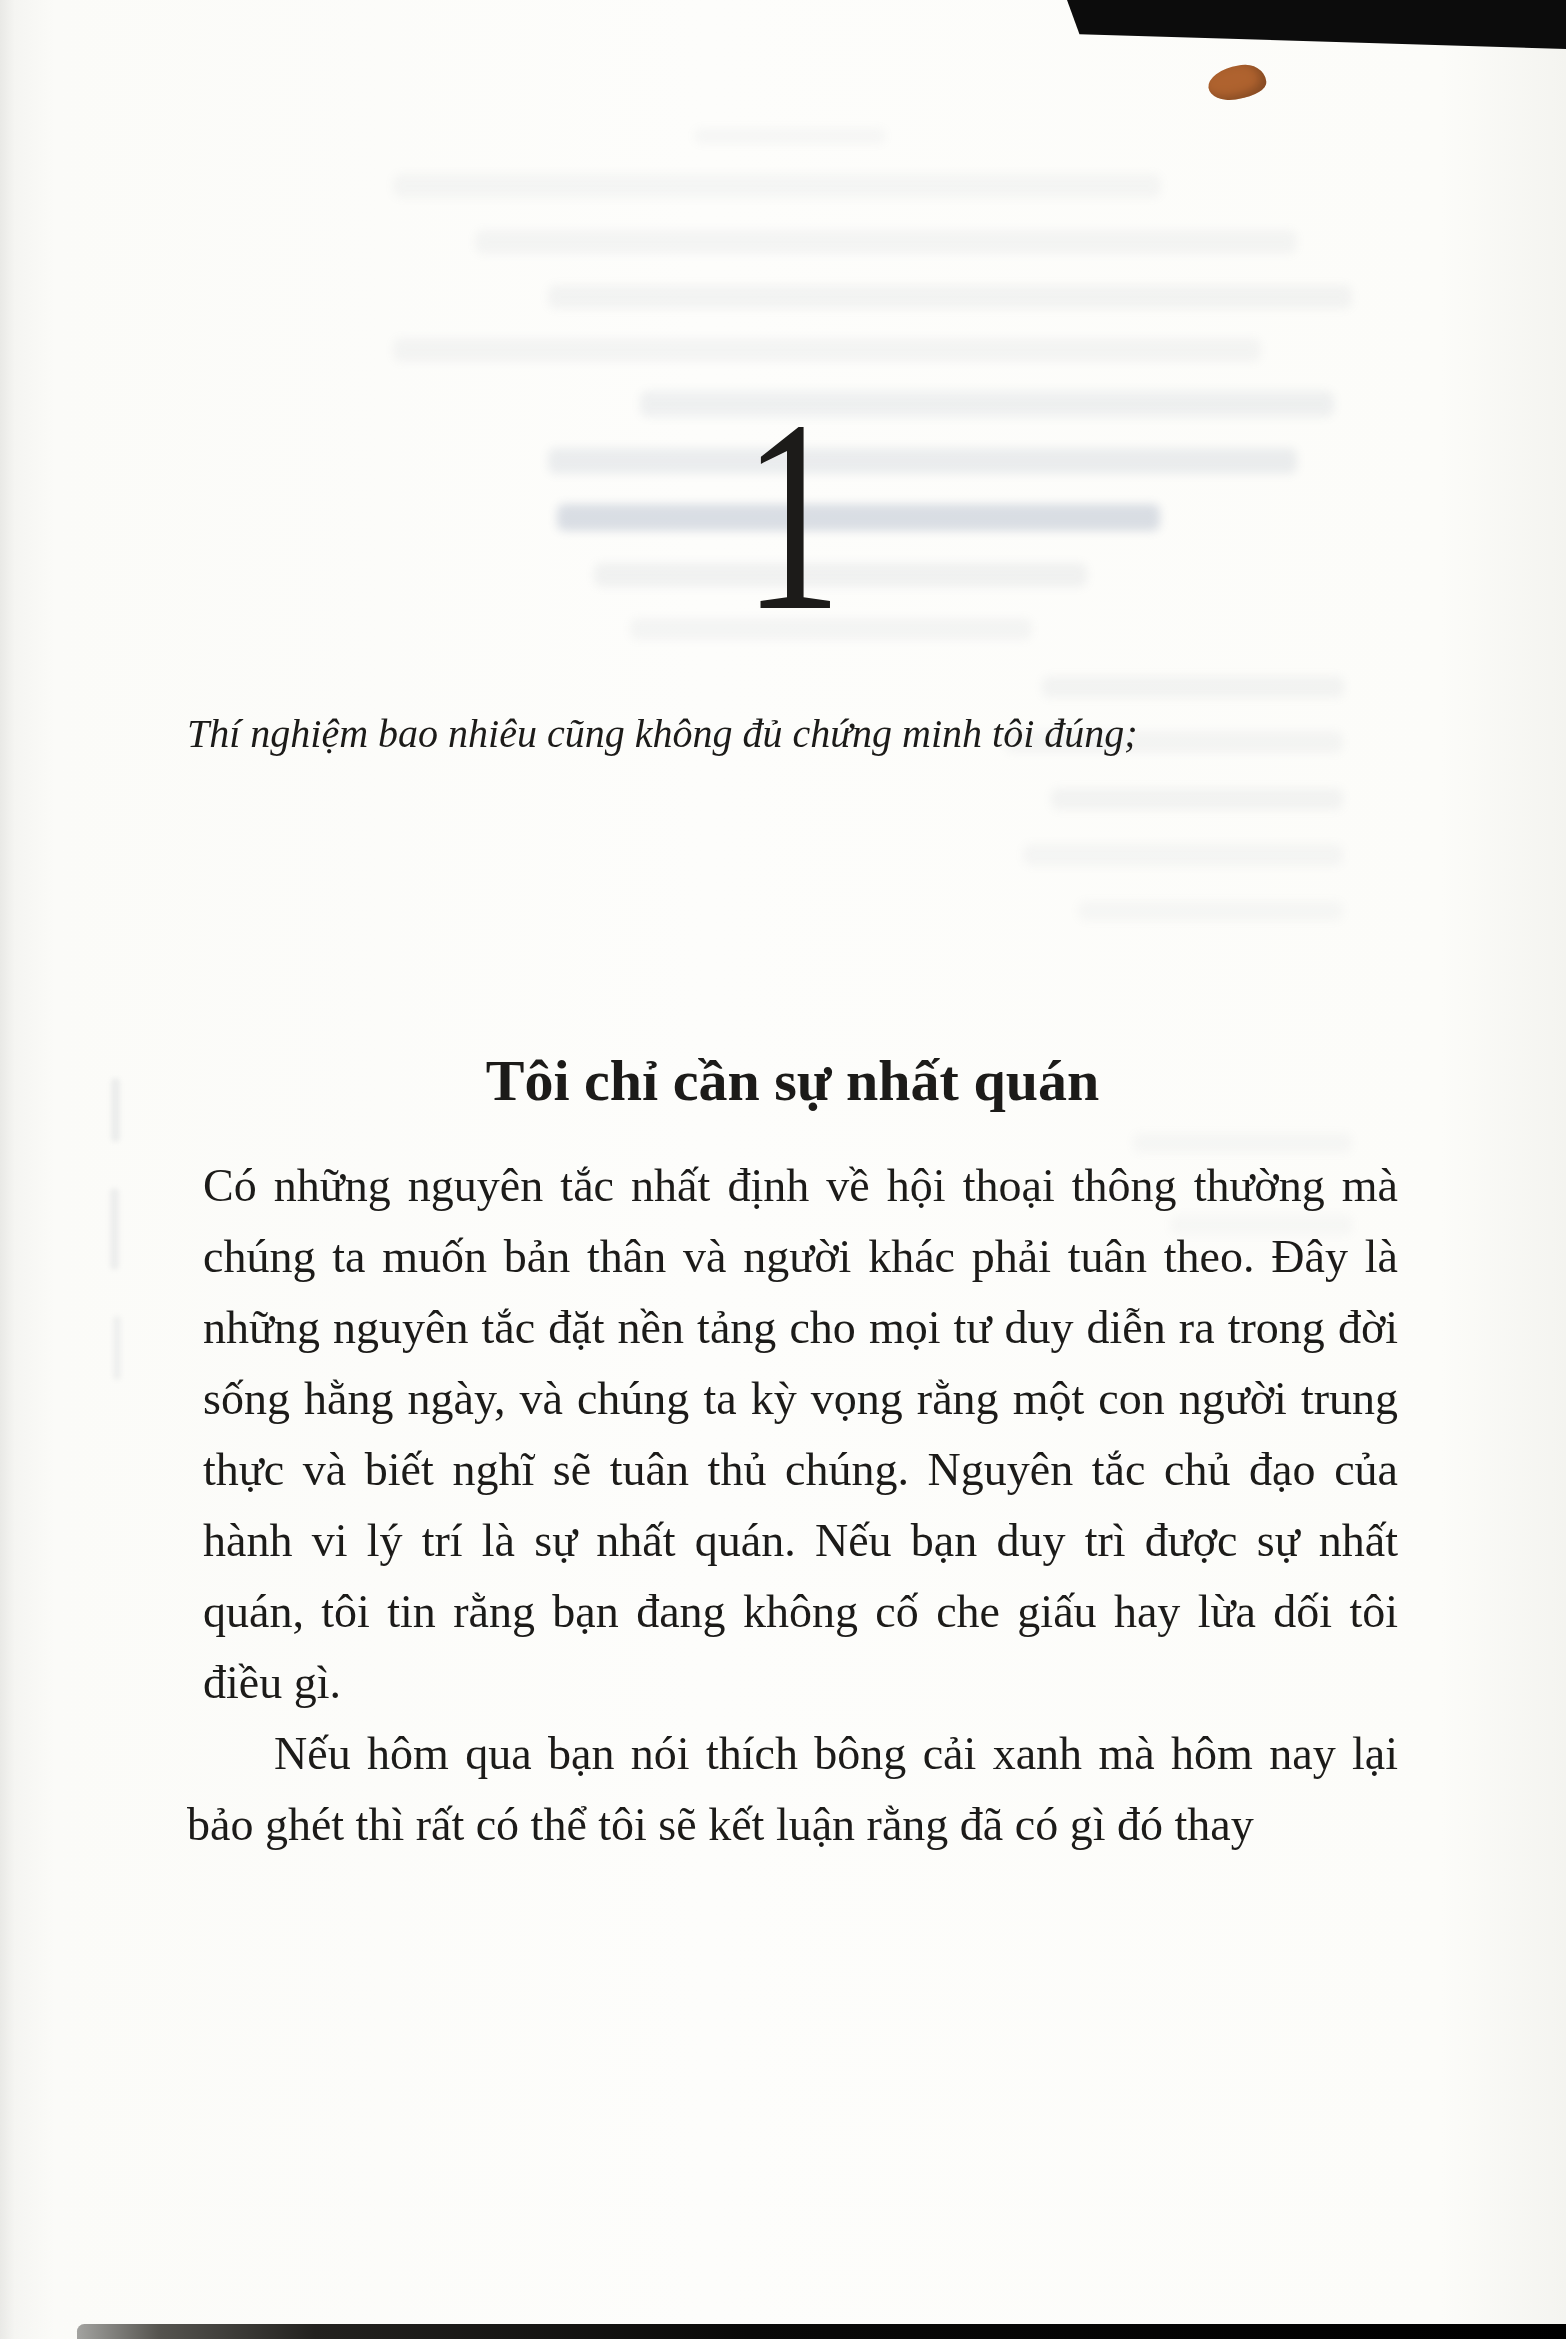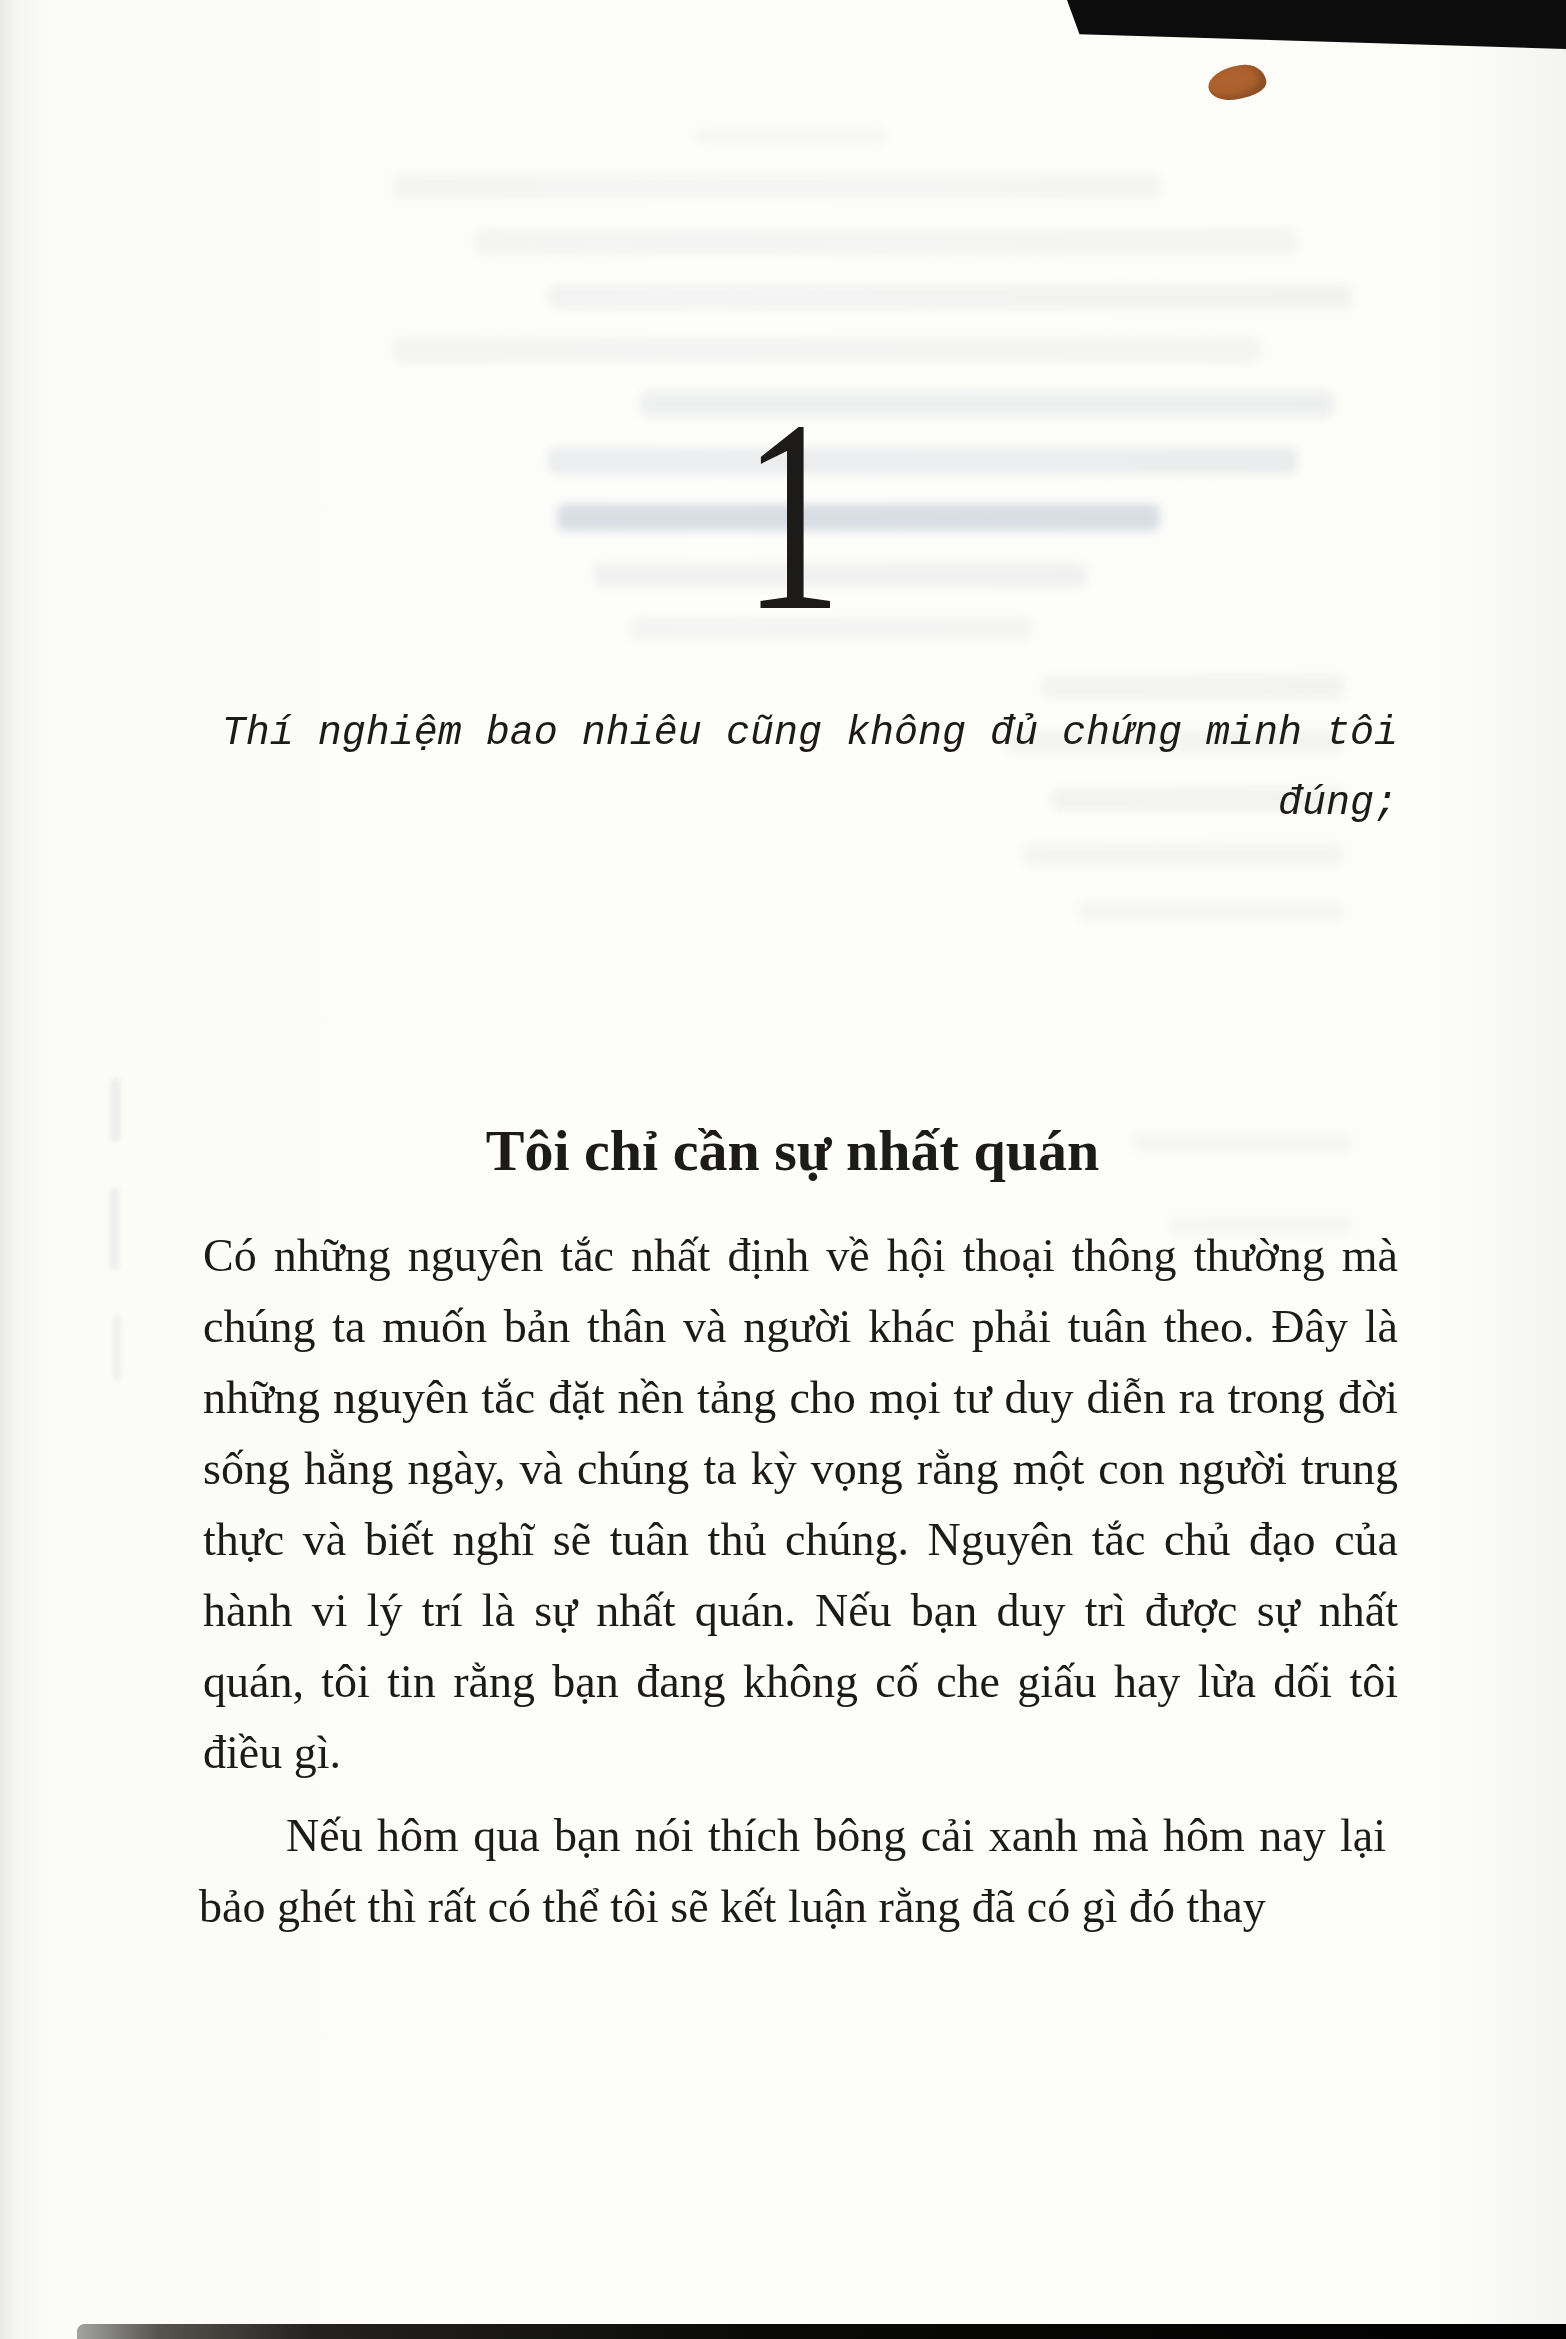--- a/index.html
+++ b/index.html
@@ -64,45 +64,44 @@
   .title {
     margin: 69px 0 0 0;
     text-align: center;
     font-size: 64px;
     line-height: 75px;
     font-weight: 700;
     letter-spacing: 0.9px;
   }
   .epigraph {
     margin: 69px 0 0 0;
-    text-align: right;
+    text-align: left;
     font-size: 40px;
     line-height: 70px;
     font-style: italic;
-    font-family: Liberation Mono, monospace;
   }
   .epigraph .attribution {
     font-style: normal;
     letter-spacing: 2.7px;
   }
   .section-heading {
     margin: 283px 0 0 0;
     text-align: center;
     font-size: 58px;
     line-height: 57px;
     font-weight: 700;
   }
   .body-para {
     margin: 41px 0 0 16px;
     font-size: 46px;
     line-height: 71px;
     text-align: justify;
   }
   .body-para.follow {
-    margin: 12px;
+    margin: 0;
     text-indent: 87px;
   }
 </style>
 </head>
 <body>
 
 <div class="page">
 
   <div class="scan-bar-top"></div>
   <div class="stain"></div>

